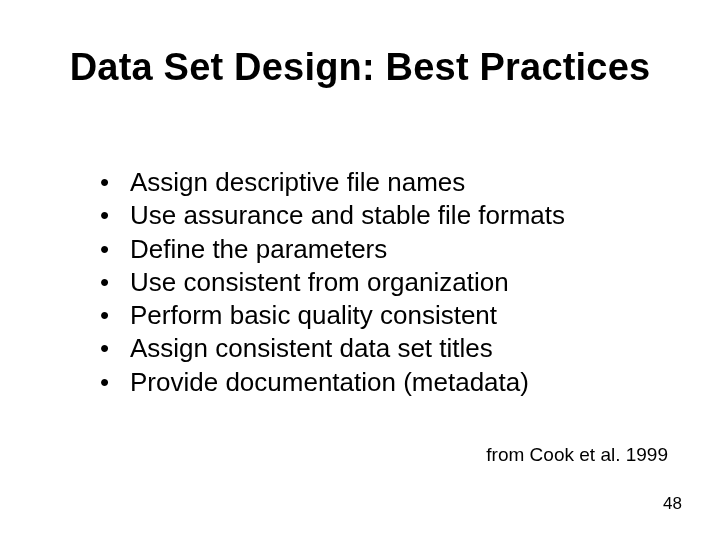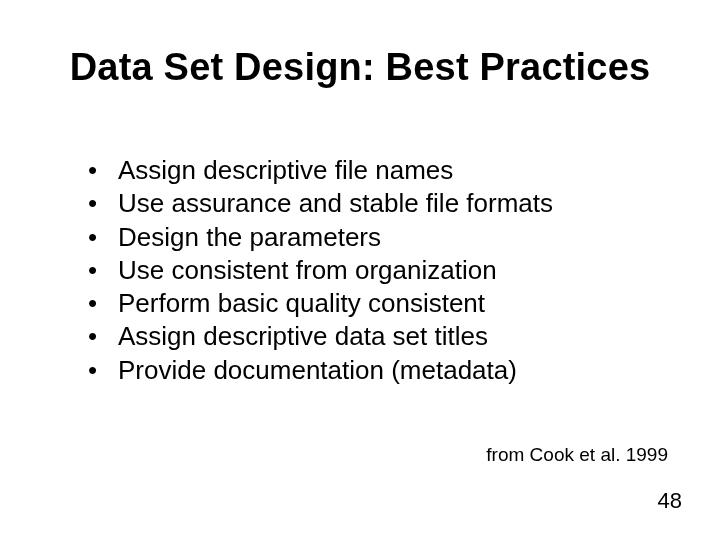--- a/index.html
+++ b/index.html
@@ -31,21 +31,21 @@
   }
   .body {
     position: absolute;
     top: 150px;
     left: 78px;
     width: 560px;
     font-size: 26px;
     line-height: 1.28;
   }
   .body ul {
-    margin: 4px;
+    margin: 16px;
     padding: 0;
     list-style: none;
   }
   .body li {
     position: relative;
     padding-left: 36px;
     margin: 0;
   }
   .body li::before {
     content: "•";
@@ -58,38 +58,38 @@
   .citation {
     position: absolute;
     right: 52px;
     bottom: 74px;
     font-size: 19px;
   }
   .pagenum {
     position: absolute;
     right: 38px;
     bottom: 26px;
-    font-size: 22px;
+    font-size: 17px;
   }
 </style>
 </head>
 <body>
 
 <div class="slide">
 
   <div class="title">Data Set Design: Best Practices</div>
 
   <div class="body">
     <ul>
       <li>Assign descriptive file names</li>
       <li>Use assurance and stable file formats</li>
-      <li>Design the parameters</li>
+      <li>Define the parameters</li>
       <li>Use consistent from organization</li>
       <li>Perform basic quality consistent</li>
-      <li>Assign descriptive data set titles</li>
+      <li>Assign consistent data set titles</li>
       <li>Provide documentation (metadata)</li>
     </ul>
   </div>
 
   <div class="citation">from Cook et al. 1999</div>
 
   <div class="pagenum">48</div>
 
 </div>
 

